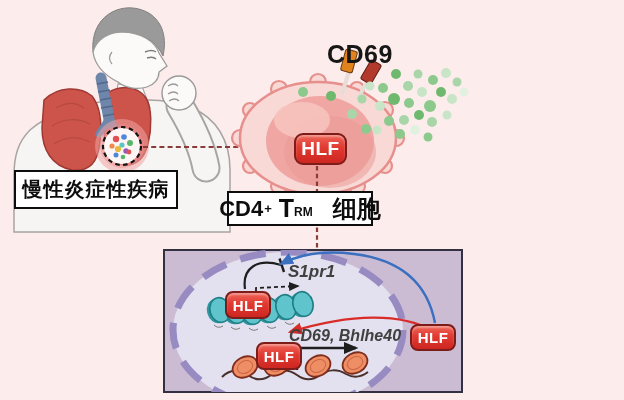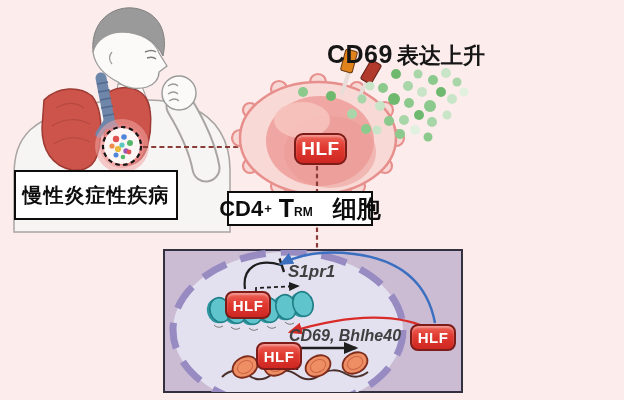--- a/index.html
+++ b/index.html
@@ -6,21 +6,21 @@
   .canvas{
     position:relative;width:624px;height:400px;background:#fdecec;overflow:hidden;
     font-family:"Liberation Sans",sans-serif;color:#111;
   }
   .layer{position:absolute;left:0;top:0;}
   .label-box{
     position:absolute;background:#ffffff;border:2.5px solid #0d0d0d;
     display:flex;align-items:center;justify-content:center;
     font-weight:800;color:#0d0d0d;box-sizing:border-box;white-space:nowrap;
   }
-  .disease-box{left:14px;top:170px;width:164px;height:50px;font-size:20px;letter-spacing:1px;}
+  .disease-box{left:14px;top:170px;width:164px;height:39px;font-size:20px;letter-spacing:1px;}
   .cd4-box{left:227px;top:191px;width:146px;height:35px;font-size:22px;}
   .cd4-box .sup{font-size:13px;vertical-align:super;margin-left:1px;}
   .cd4-box .t{font-size:25px;margin-left:7px;}
   .cd4-box .sub{font-size:12px;align-self:flex-end;margin-bottom:5px;margin-top:32px;}
   .cd4-box .suffix{font-size:24px;margin-left:20px;}
   .heading{
     position:absolute;font-weight:800;color:#161616;white-space:nowrap;
     display:flex;align-items:baseline;
   }
   .cd69-heading{left:327px;top:40px;font-size:22px;}
@@ -234,21 +234,20 @@
       </g>
     </g>
   </svg>
 
   <div class="label-box disease-box">
     <span>慢性炎症性疾病</span>
   </div>
 
   <div class="heading cd69-heading">
     <span class="gene">CD69</span>
-    <span>表达上升</span>
   </div>
 
 
   <div class="label-box cd4-box">
     <span>CD4</span>
       <span class="sup">+</span>
       <span class="t">T</span>
       <span class="sub">RM</span>
       <span class="suffix">细胞</span>
   </div>

